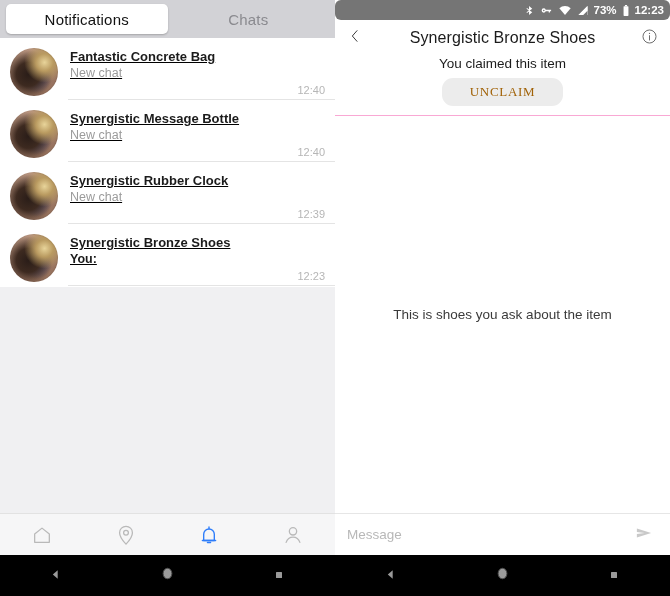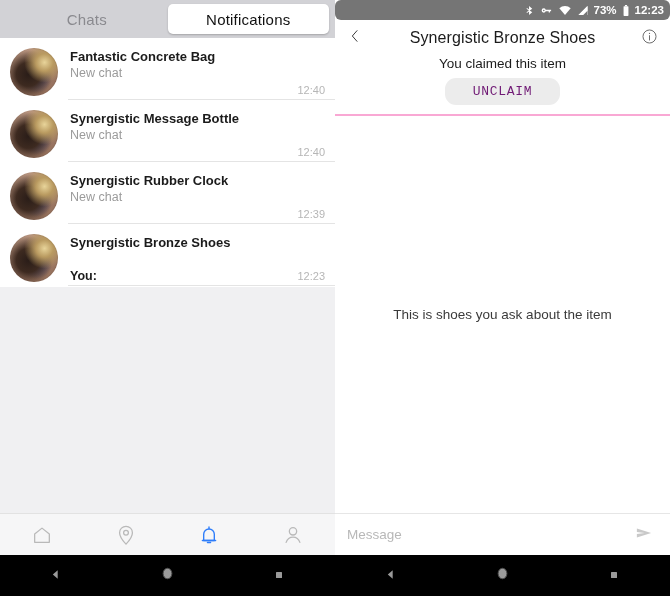--- a/index.html
+++ b/index.html
@@ -32,36 +32,36 @@
     box-shadow: 0 1px 2px rgba(0,0,0,.22);
   }
 
   
   .chat-list {
     position: absolute; top: 38px; left: 0; width: 335px; height: 249px;
     background: #fff;
   }
   .chat-row {
     position: relative; display: flex; align-items: flex-start;
-    padding: 8px 10px 8px 10px; height: 62px;
+    padding: 8px 10px 8px 10px; height: 62px; text-decoration: underline;
   }
   .avatar {
     width: 48px; height: 48px; border-radius: 50%; flex: 0 0 48px;
     margin-top: 2px;
     background:
       radial-gradient(circle at 72% 30%, #e8d49a 0%, #b99a60 18%, rgba(0,0,0,0) 42%),
       radial-gradient(circle at 38% 55%, #2a1d18 0%, #3d2a20 30%, rgba(0,0,0,0) 62%),
       radial-gradient(circle at 55% 62%, #3f4a8a 0%, rgba(63,74,138,0) 38%),
       linear-gradient(145deg, #c9a68f 0%, #a98370 45%, #8e6a56 100%);
     box-shadow: inset 0 0 0 1px rgba(0,0,0,.06);
   }
   .chat-body { flex: 1; padding-left: 12px; padding-top: 2px; min-width: 0; }
   .chat-title { font-size: 13px; font-weight: bold; color: #1b1b1b; line-height: 17px; }
   .chat-sub { font-size: 12.5px; color: #9b9b9b; line-height: 17px; }
-  .chat-sub-you { font-size: 12.5px; color: #1b1b1b; font-weight: bold; line-height: 16px; margin-top: 17px; }
+  .chat-sub-you { font-size: 12.5px; color: #1b1b1b; font-weight: bold; line-height: 16px; }
   .chat-time { position: absolute; right: 10px; top: 10px; font-size: 11px; color: #b6b6b6; margin-top: 36px; }
   .row-divider {
     position: absolute; left: 68px; right: 0; bottom: 0; height: 1px; background: #e4e4e4;
   }
   .list-filler {
     position: absolute; top: 287px; left: 0; width: 335px; height: 226px; background: #f0f0f2;
   }
 
   
   .bottom-nav {
@@ -96,24 +96,24 @@
 
   
   .claim-block {
     position: absolute; top: 47px; left: 0; width: 335px;
     padding: 8px 0 9px 0; background: #fff;
     border-bottom: 4px solid #f9a8d4; text-align: center;
   }
   .claim-text { font-size: 13.5px; color: #1c1c1c; line-height: 18px; }
   .claim-btn {
     display: inline-block; margin-top: 5px;
-    background: #ececec; color: #701a75;
+    background: #ececec; color: #a16207;
     font-size: 13px; letter-spacing: .7px;
     padding: 6px 28px; border: none; border-radius: 11px;
-    font-family: Liberation Mono, monospace;
+    font-family: Liberation Serif, serif;
   }
 
   
   .msg-area {
     position: absolute; top: 116px; left: 0; width: 335px; height: 397px;
     background: #fff; display: flex; align-items: center; justify-content: center;
   }
   .msg-empty { font-size: 13.5px; color: #3a3a3a; }
 
   
@@ -138,25 +138,25 @@
   .sysnav-btn { display: flex; align-items: center; justify-content: center; width: 60px; height: 41px; }
 </style>
 </head>
 <body>
 
 <div class="screen">
 
   <div class="panel panel-left">
 
     <div class="tabbar">
+      <div class="tab selected">
+        <span>Notifications</span>
+      </div>
       <div class="tab">
         <span>Chats</span>
-      </div>
-      <div class="tab selected">
-        <span>Notifications</span>
       </div>
     </div>
 
     <div class="chat-list">
 
       <div class="chat-row">
         <div class="avatar"></div>
         <div class="chat-body">
           <div class="chat-title">Fantastic Concrete Bag</div>
           <div class="chat-sub">New chat</div>

